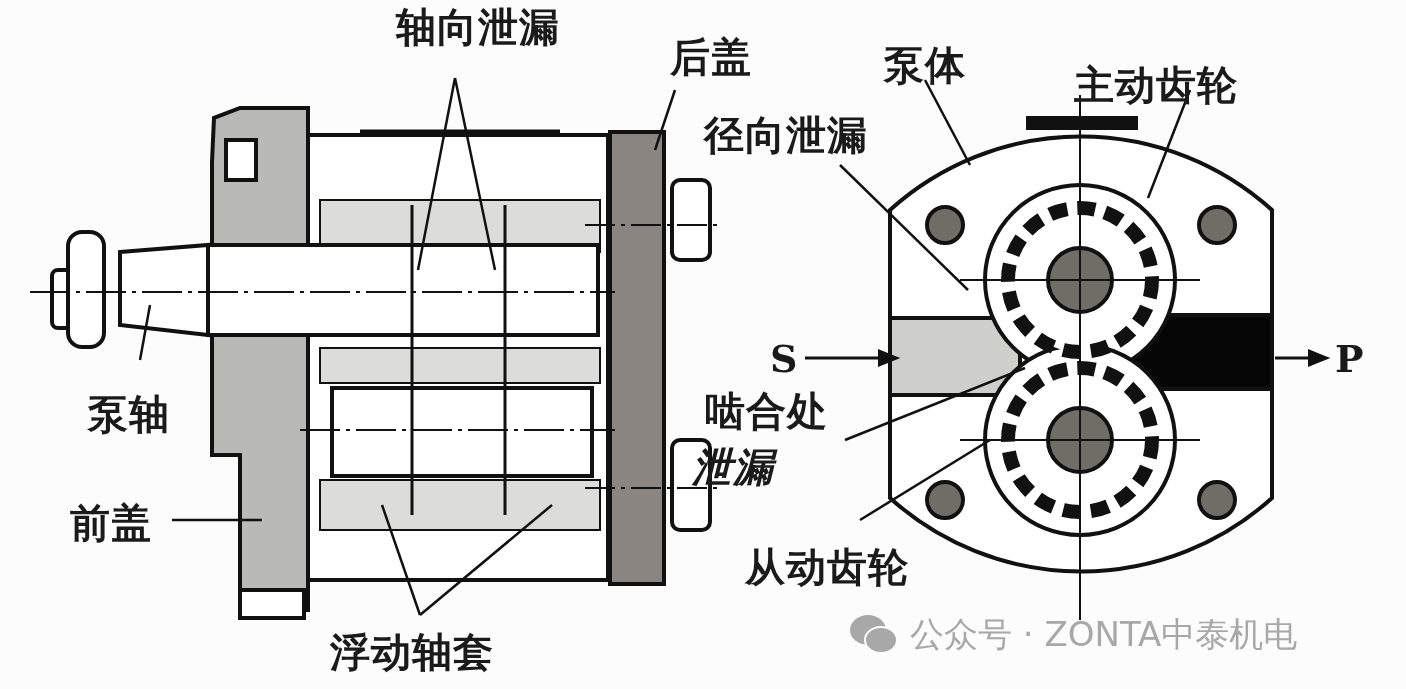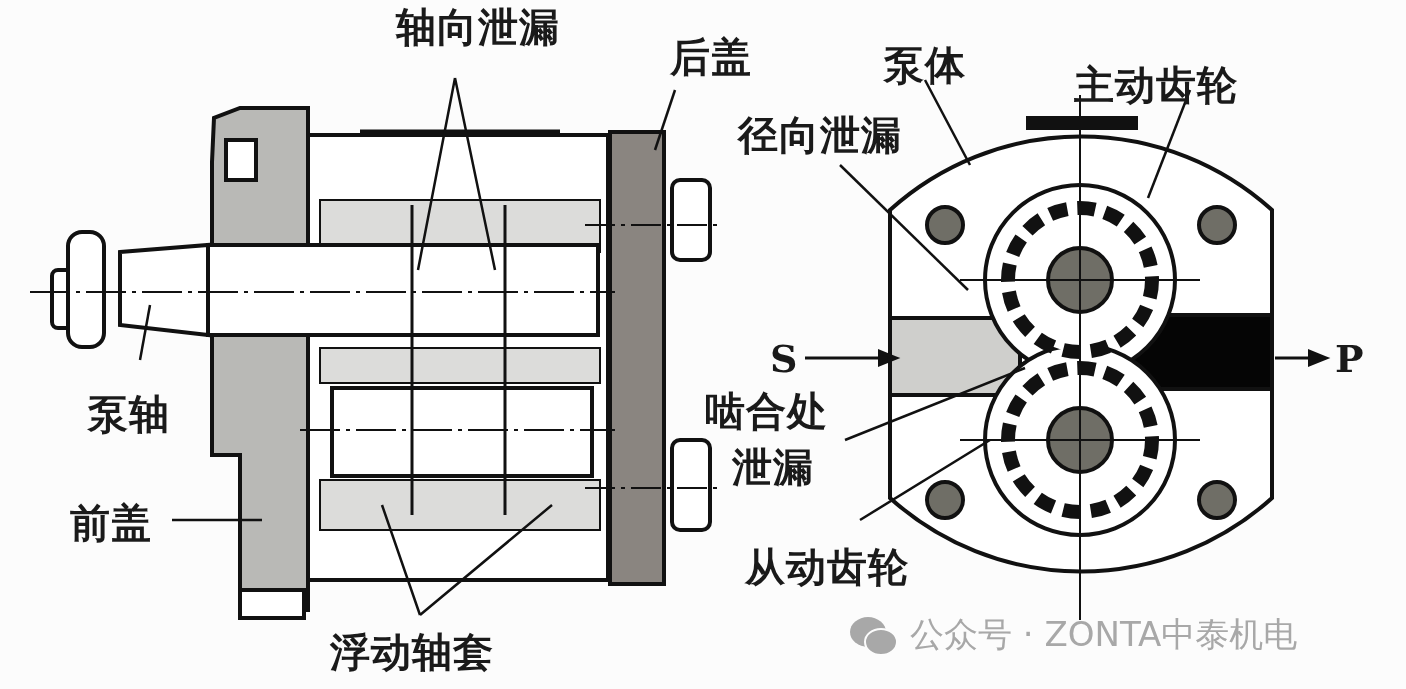--- a/index.html
+++ b/index.html
@@ -1,20 +1,20 @@
 <!DOCTYPE html>
 <html><head>
 <meta charset="utf-8">
 <style>
   html, body { margin:0; padding:0; background:#fcfcfc; }
   body { width:1406px; height:689px; position:relative; overflow:hidden; font-family:"DejaVu Sans", sans-serif; }
   svg { position:absolute; left:0; top:0; }
   .lbl { position:absolute; font-family:"DejaVu Sans", sans-serif; font-weight:bold; color:#1a1a1a; font-size:40px; letter-spacing:1px; white-space:nowrap; }
   .sp { font-family:"DejaVu Serif", serif; font-size:38px; }
-  .wm { position:absolute; left:848px; top:612px; display:flex; align-items:flex-end; gap:10px; color:#a8a8a8; font-size:34px; font-family:"DejaVu Sans", sans-serif; white-space:nowrap; }
+  .wm { position:absolute; left:848px; top:612px; display:flex; align-items:flex-start; gap:10px; color:#a8a8a8; font-size:34px; font-family:"DejaVu Sans", sans-serif; white-space:nowrap; }
 </style>
 </head>
 <body>
 
 <svg width="1406" height="689" viewBox="0 0 1406 689">
   <g stroke="#111" stroke-width="4" fill="none">
 
     <path d="M212,162 L214,118 L240,108 L308,108 L308,610 L240,610 L240,455 L212,455 Z" fill="#b9b9b6"></path>
     <rect x="226" y="140" width="30" height="40" fill="#fff"></rect>
     <rect x="240" y="590" width="64" height="28" fill="#fff"></rect>
@@ -87,25 +87,25 @@
 </svg>
 
 <div class="lbl" style="left:396px;top:0px;">轴向泄漏</div>
 <div class="lbl" style="left:670px;top:30px;">后盖</div>
 <div class="lbl" style="left:88px;top:387px;">泵轴</div>
 <div class="lbl" style="left:70px;top:496px;">前盖</div>
 <div class="lbl" style="left:330px;top:625px;">浮动轴套</div>
 
 <div class="lbl" style="left:884px;top:38px;">泵体</div>
 <div class="lbl" style="left:1074px;top:38px;margin-top:20px;">主动齿轮</div>
-<div class="lbl" style="left:738px;top:108px;">径向泄漏</div>
+<div class="lbl" style="left:704px;top:108px;">径向泄漏</div>
 <div class="lbl sp" style="left:770px;top:336px;">S</div>
 <div class="lbl sp" style="left:1335px;top:336px;">P</div>
 <div class="lbl" style="left:705px;top:384px;">啮合处</div>
-<div class="lbl" style="left:732px;top:440px;">泄漏</div>
+<div class="lbl" style="left:692px;top:440px;font-style:italic;">泄漏</div>
 <div class="lbl" style="left:745px;top:540px;">从动齿轮</div>
 
 <div class="wm">
   <svg width="52" height="44" viewBox="0 0 52 44" style="position:static">
     <ellipse cx="20" cy="18" rx="18" ry="15" fill="#a8a8a8"></ellipse>
     <ellipse cx="33" cy="28" rx="16" ry="13" fill="#a8a8a8" stroke="#fcfcfc" stroke-width="2"></ellipse>
   </svg>
   <span>公众号 · ZONTA中泰机电</span>
 </div>
 

